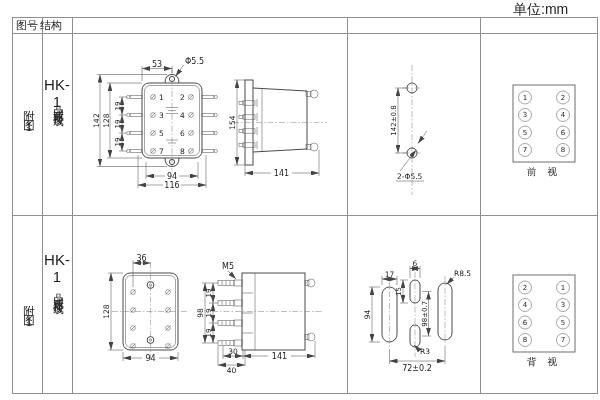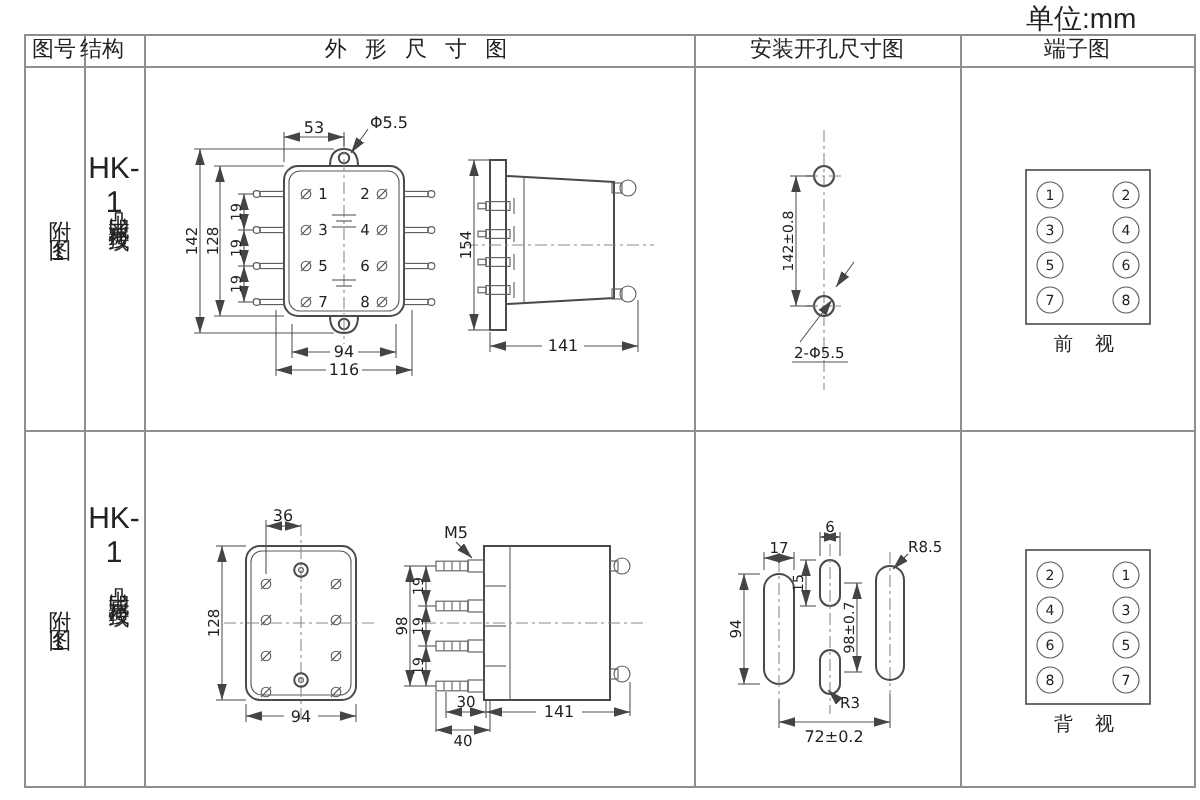--- a/index.html
+++ b/index.html
@@ -45,23 +45,20 @@
   <div class="hl" style="left:12px;top:393px;width:586px"></div>
   <div class="vl" style="left:12px;top:17px;height:377px"></div>
   <div class="vl" style="left:42px;top:17px;height:377px"></div>
   <div class="vl" style="left:72px;top:17px;height:377px"></div>
   <div class="vl" style="left:347px;top:17px;height:377px"></div>
   <div class="vl" style="left:480px;top:17px;height:377px"></div>
   <div class="vl" style="left:597px;top:17px;height:377px"></div>
 
   <div class="hc" style="left:12px;width:30px">图号</div>
   <div class="hc" style="left:36px;width:30px">结构</div>
-  <div class="hc sp3" style="left:72px;width:275px">外 形 尺 寸 图</div>
-  <div class="hc" style="left:347px;width:133px">安装开孔尺寸图</div>
-  <div class="hc" style="left:480px;width:117px">端子图</div>
 
   <div class="figcell" style="top:101px">附图1</div>
   <div class="model" style="top:76px">HK-1</div>
   <div class="vtext" style="top:97px">凸出式前接线</div>
 
   <div class="figcell" style="top:296px">附图1</div>
   <div class="model" style="top:251px">HK-1</div>
   <div class="vtext" style="top:285px">凸出式后接线</div>
 
   <svg style="left:95px;top:55px" width="250" height="150" viewBox="0 0 250 150">

